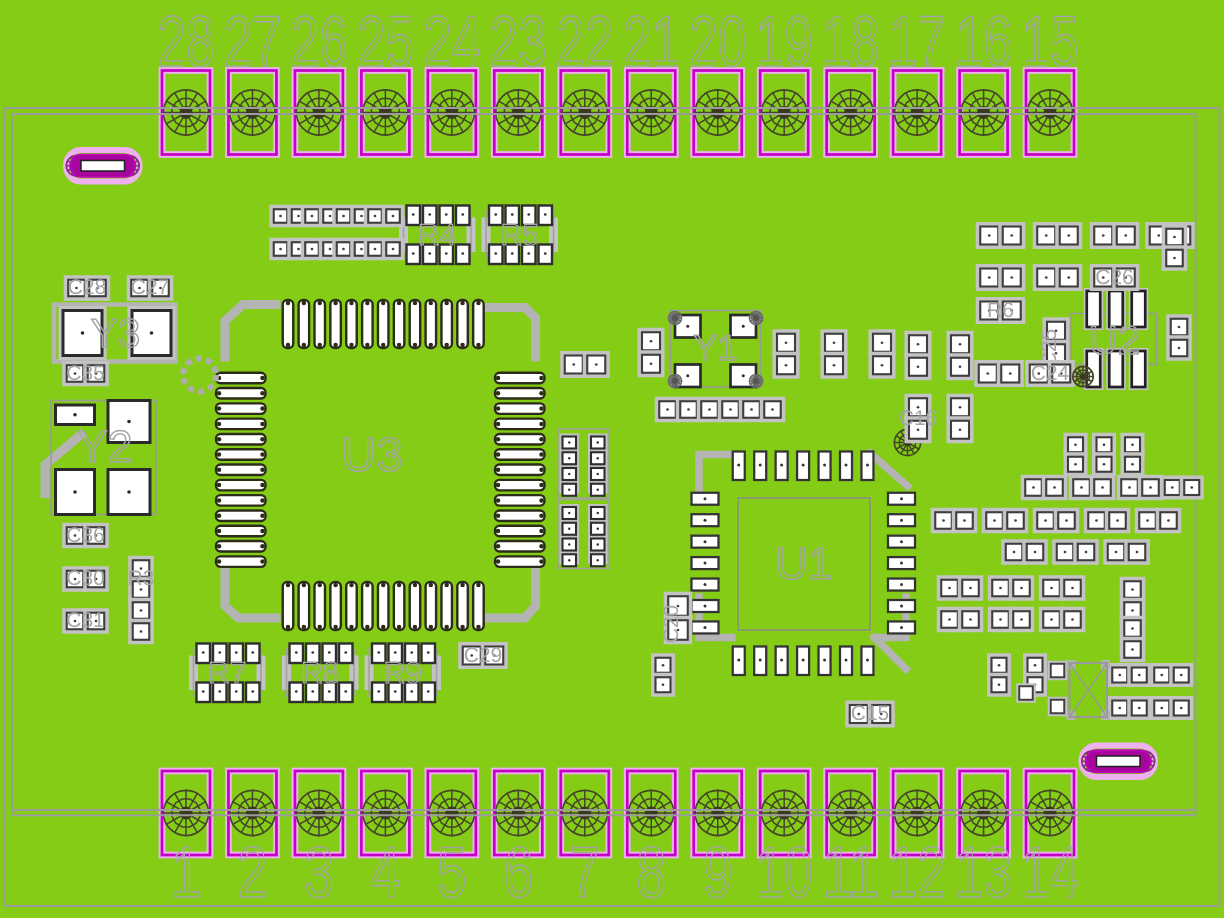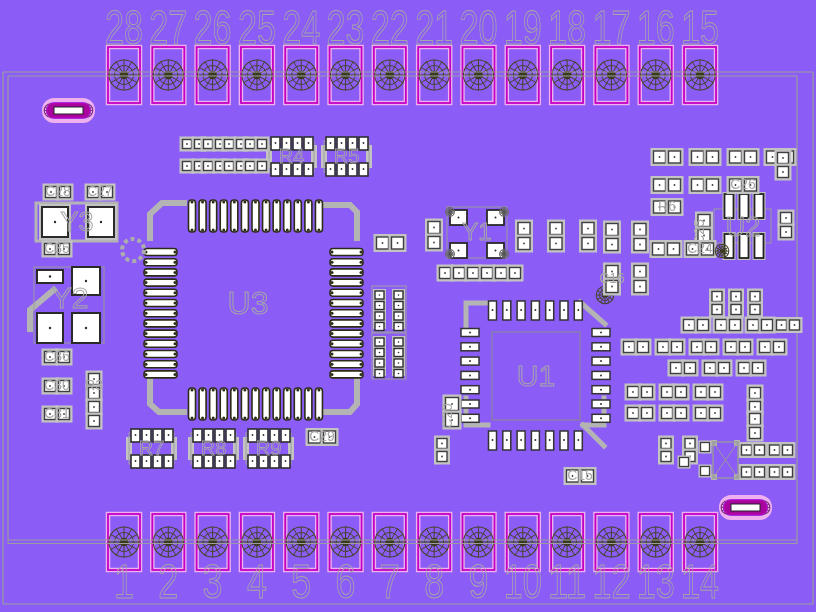--- a/index.html
+++ b/index.html
@@ -1,16 +1,16 @@
 <!DOCTYPE html>
 <html><head>
 <meta charset="utf-8">
 <style>
   html,body{margin:0;padding:0;background:#ffffff;}
-  .stage{position:relative;width:816px;height:612px;background:#8b5cf6;overflow:hidden;
+  .stage{position:relative;width:816px;height:612px;background:#84cc16;overflow:hidden;
          font-family:"Liberation Sans", sans-serif;}
   svg{position:absolute;left:0;top:0;}
   text{font-family:"Liberation Sans", sans-serif;}
 </style>
 </head>
 <body>
 
 <div class="stage">
   <svg id="pcb" width="816" height="612" viewBox="0 0 816 612">
       <g>

